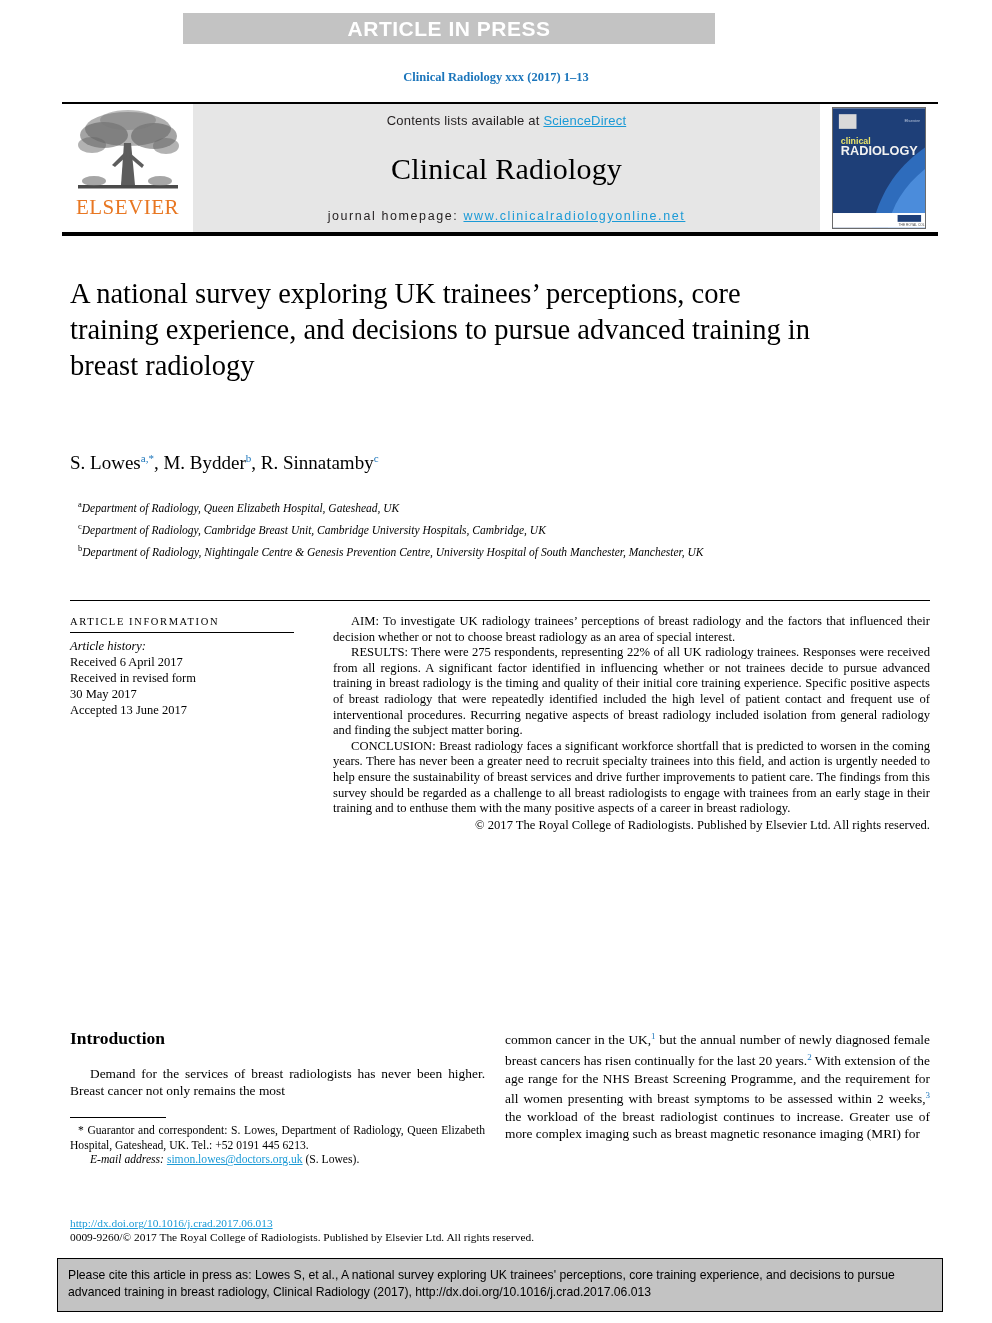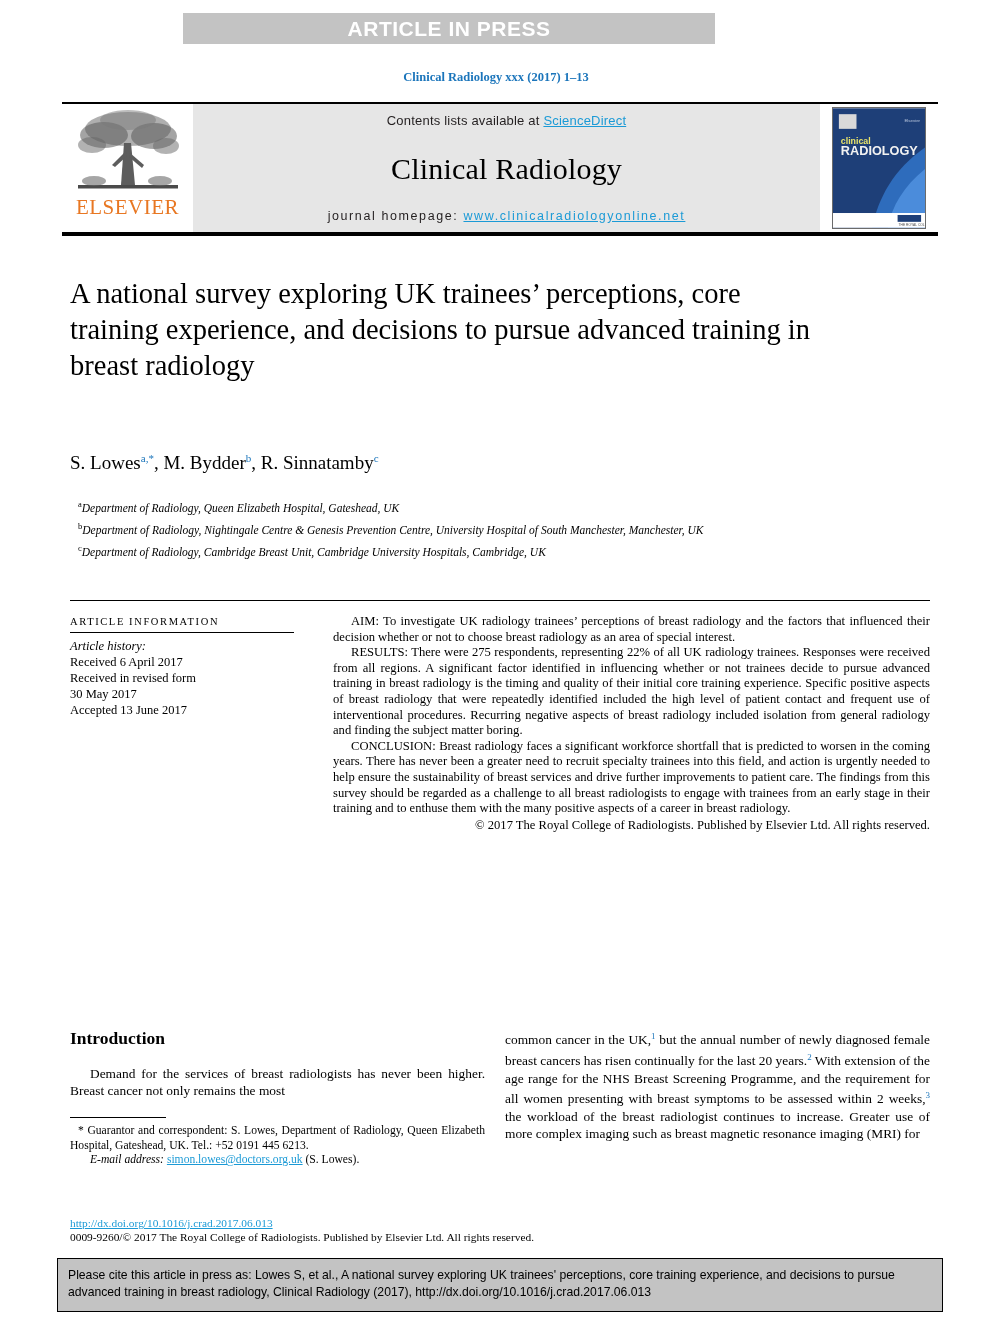--- a/index.html
+++ b/index.html
@@ -362,22 +362,22 @@
 <div class="title-block">
   <h1 class="article-title">A national survey exploring UK trainees’ perceptions, core training experience, and decisions to pursue advanced training in breast radiology</h1>
 </div>
 
 <div class="authors">
   <span><span>S. Lowes</span><sup>a</sup><sup class="star">,*</sup></span><span>, </span><span><span>M. Bydder</span><sup>b</sup></span><span>, </span><span><span>R. Sinnatamby</span><sup>c</sup></span>
 </div>
 
 <div class="affiliations">
   <p class="aff-line"><sup>a</sup><span>Department of Radiology, Queen Elizabeth Hospital, Gateshead, UK</span></p>
+  <p class="aff-line"><sup>c</sup><span>Department of Radiology, Cambridge Breast Unit, Cambridge University Hospitals, Cambridge, UK</span></p>
   <p class="aff-line"><sup>b</sup><span>Department of Radiology, Nightingale Centre &amp; Genesis Prevention Centre, University Hospital of South Manchester, Manchester, UK</span></p>
-  <p class="aff-line"><sup>c</sup><span>Department of Radiology, Cambridge Breast Unit, Cambridge University Hospitals, Cambridge, UK</span></p>
 </div>
 
 <div class="abstract-rule-top"></div>
 
 <div class="article-info">
   <div class="ai-heading">ARTICLE INFORMATION</div>
   <div class="ai-rule"></div>
   <div class="ai-history-label">Article history:</div>
   <div class="ai-history-line">Received 6 April 2017</div>
   <div class="ai-history-line">Received in revised form</div>

